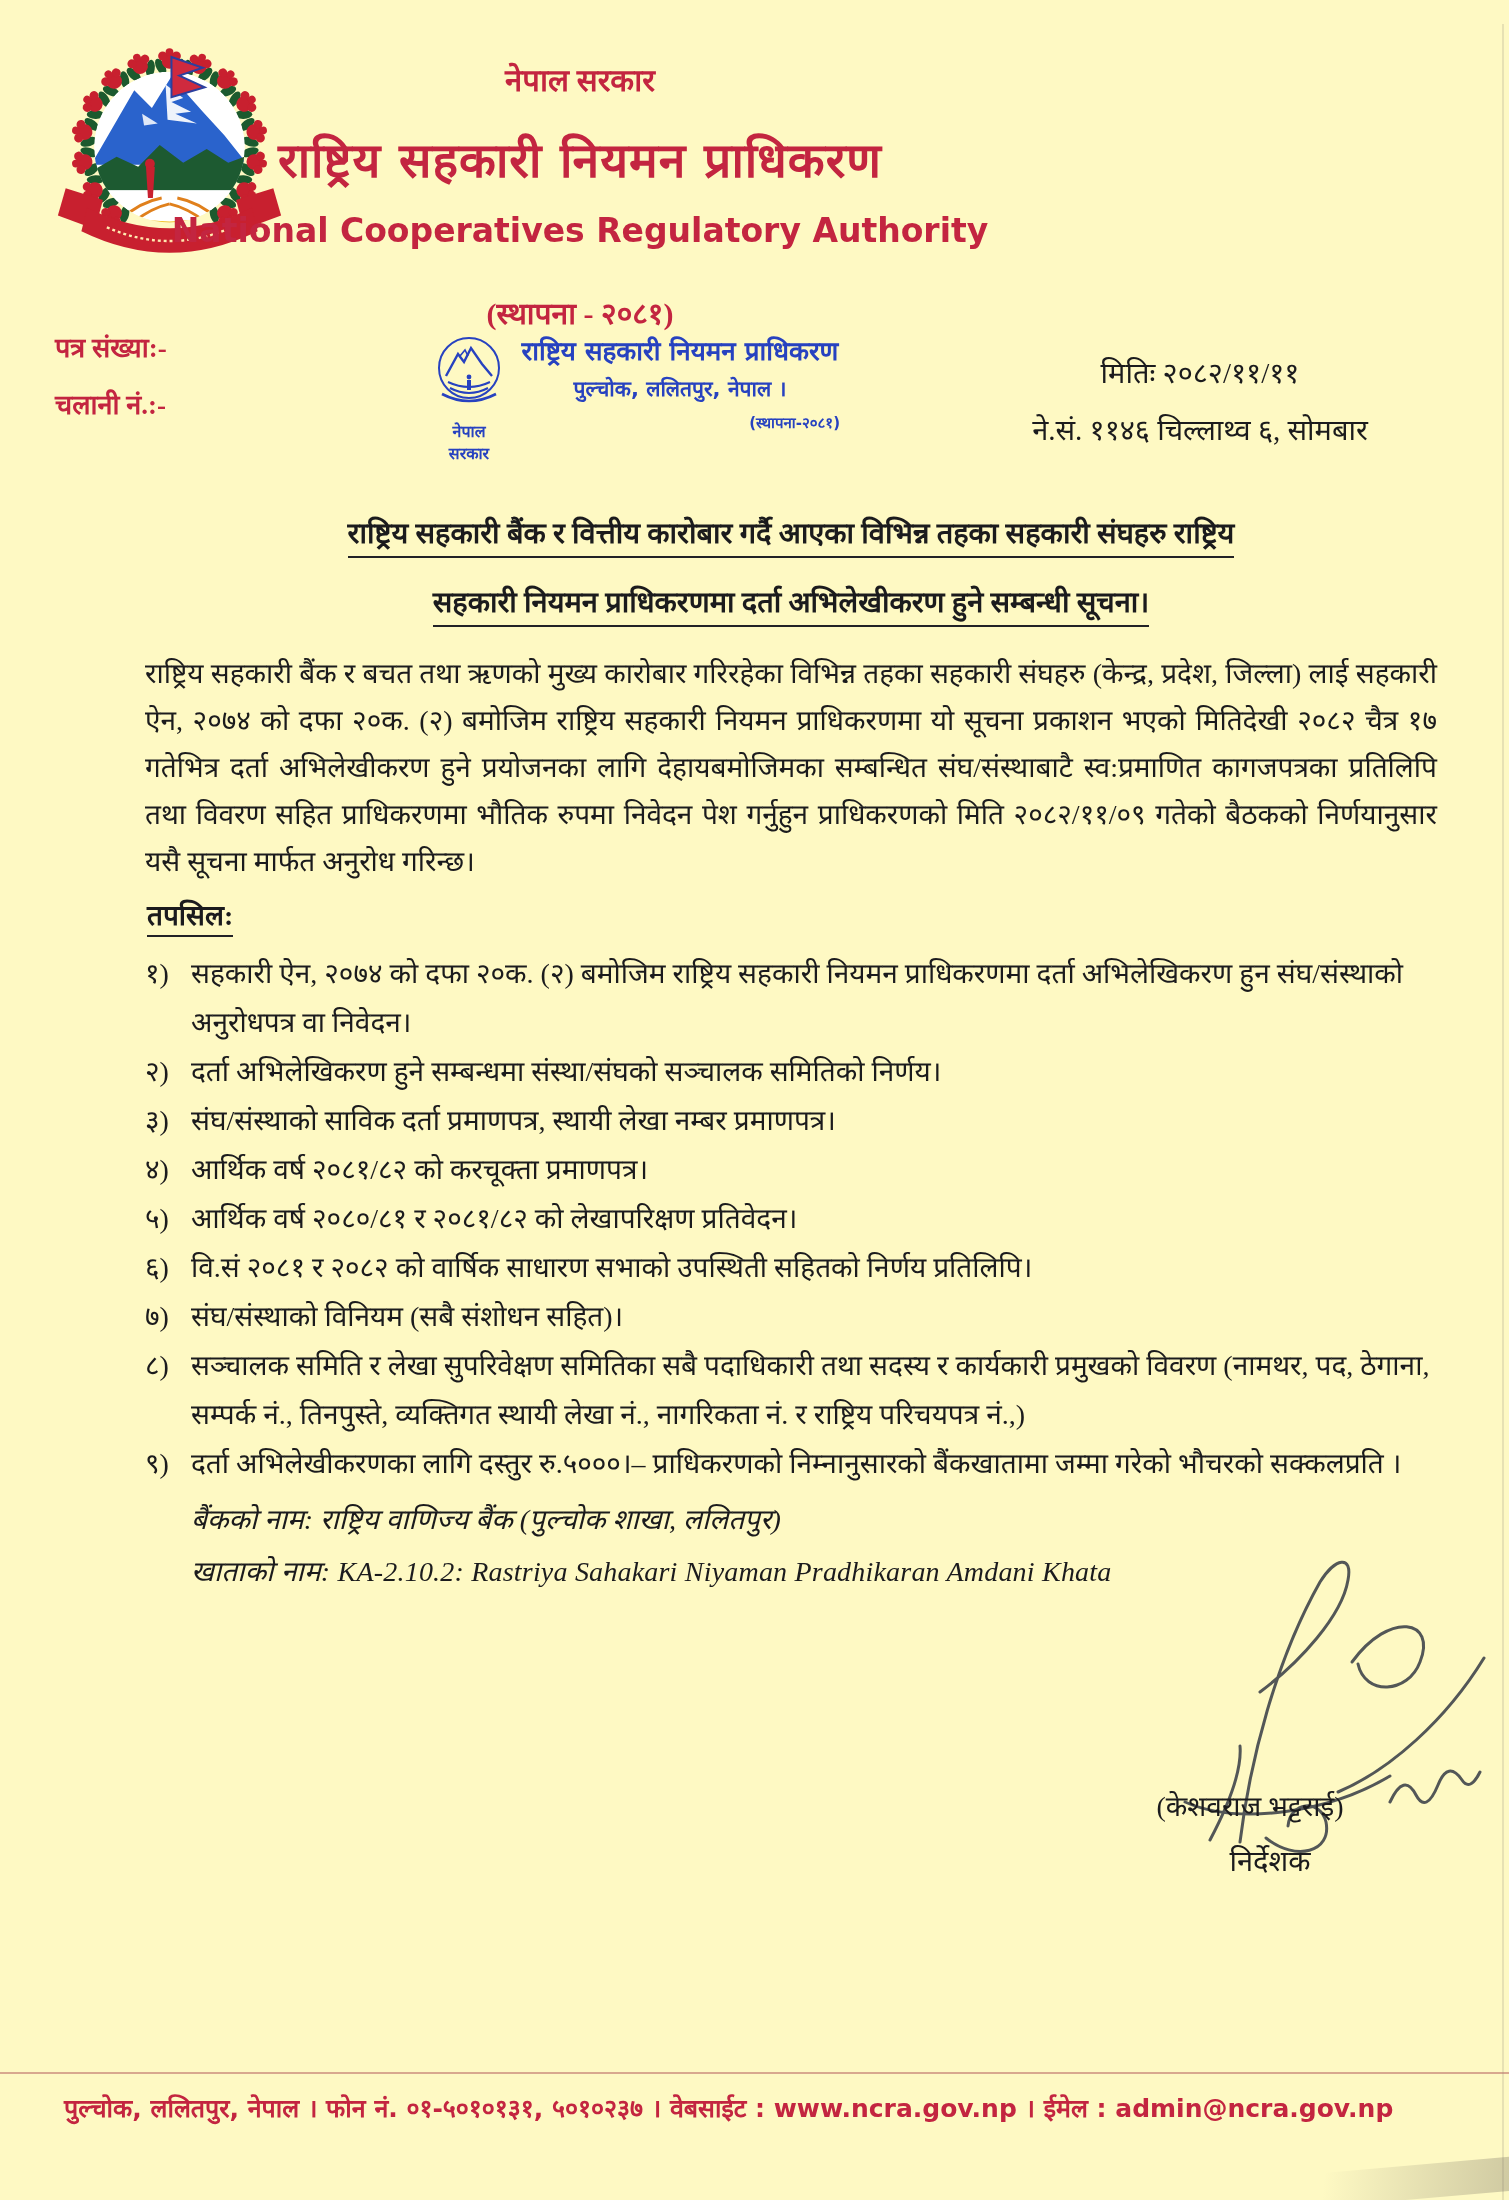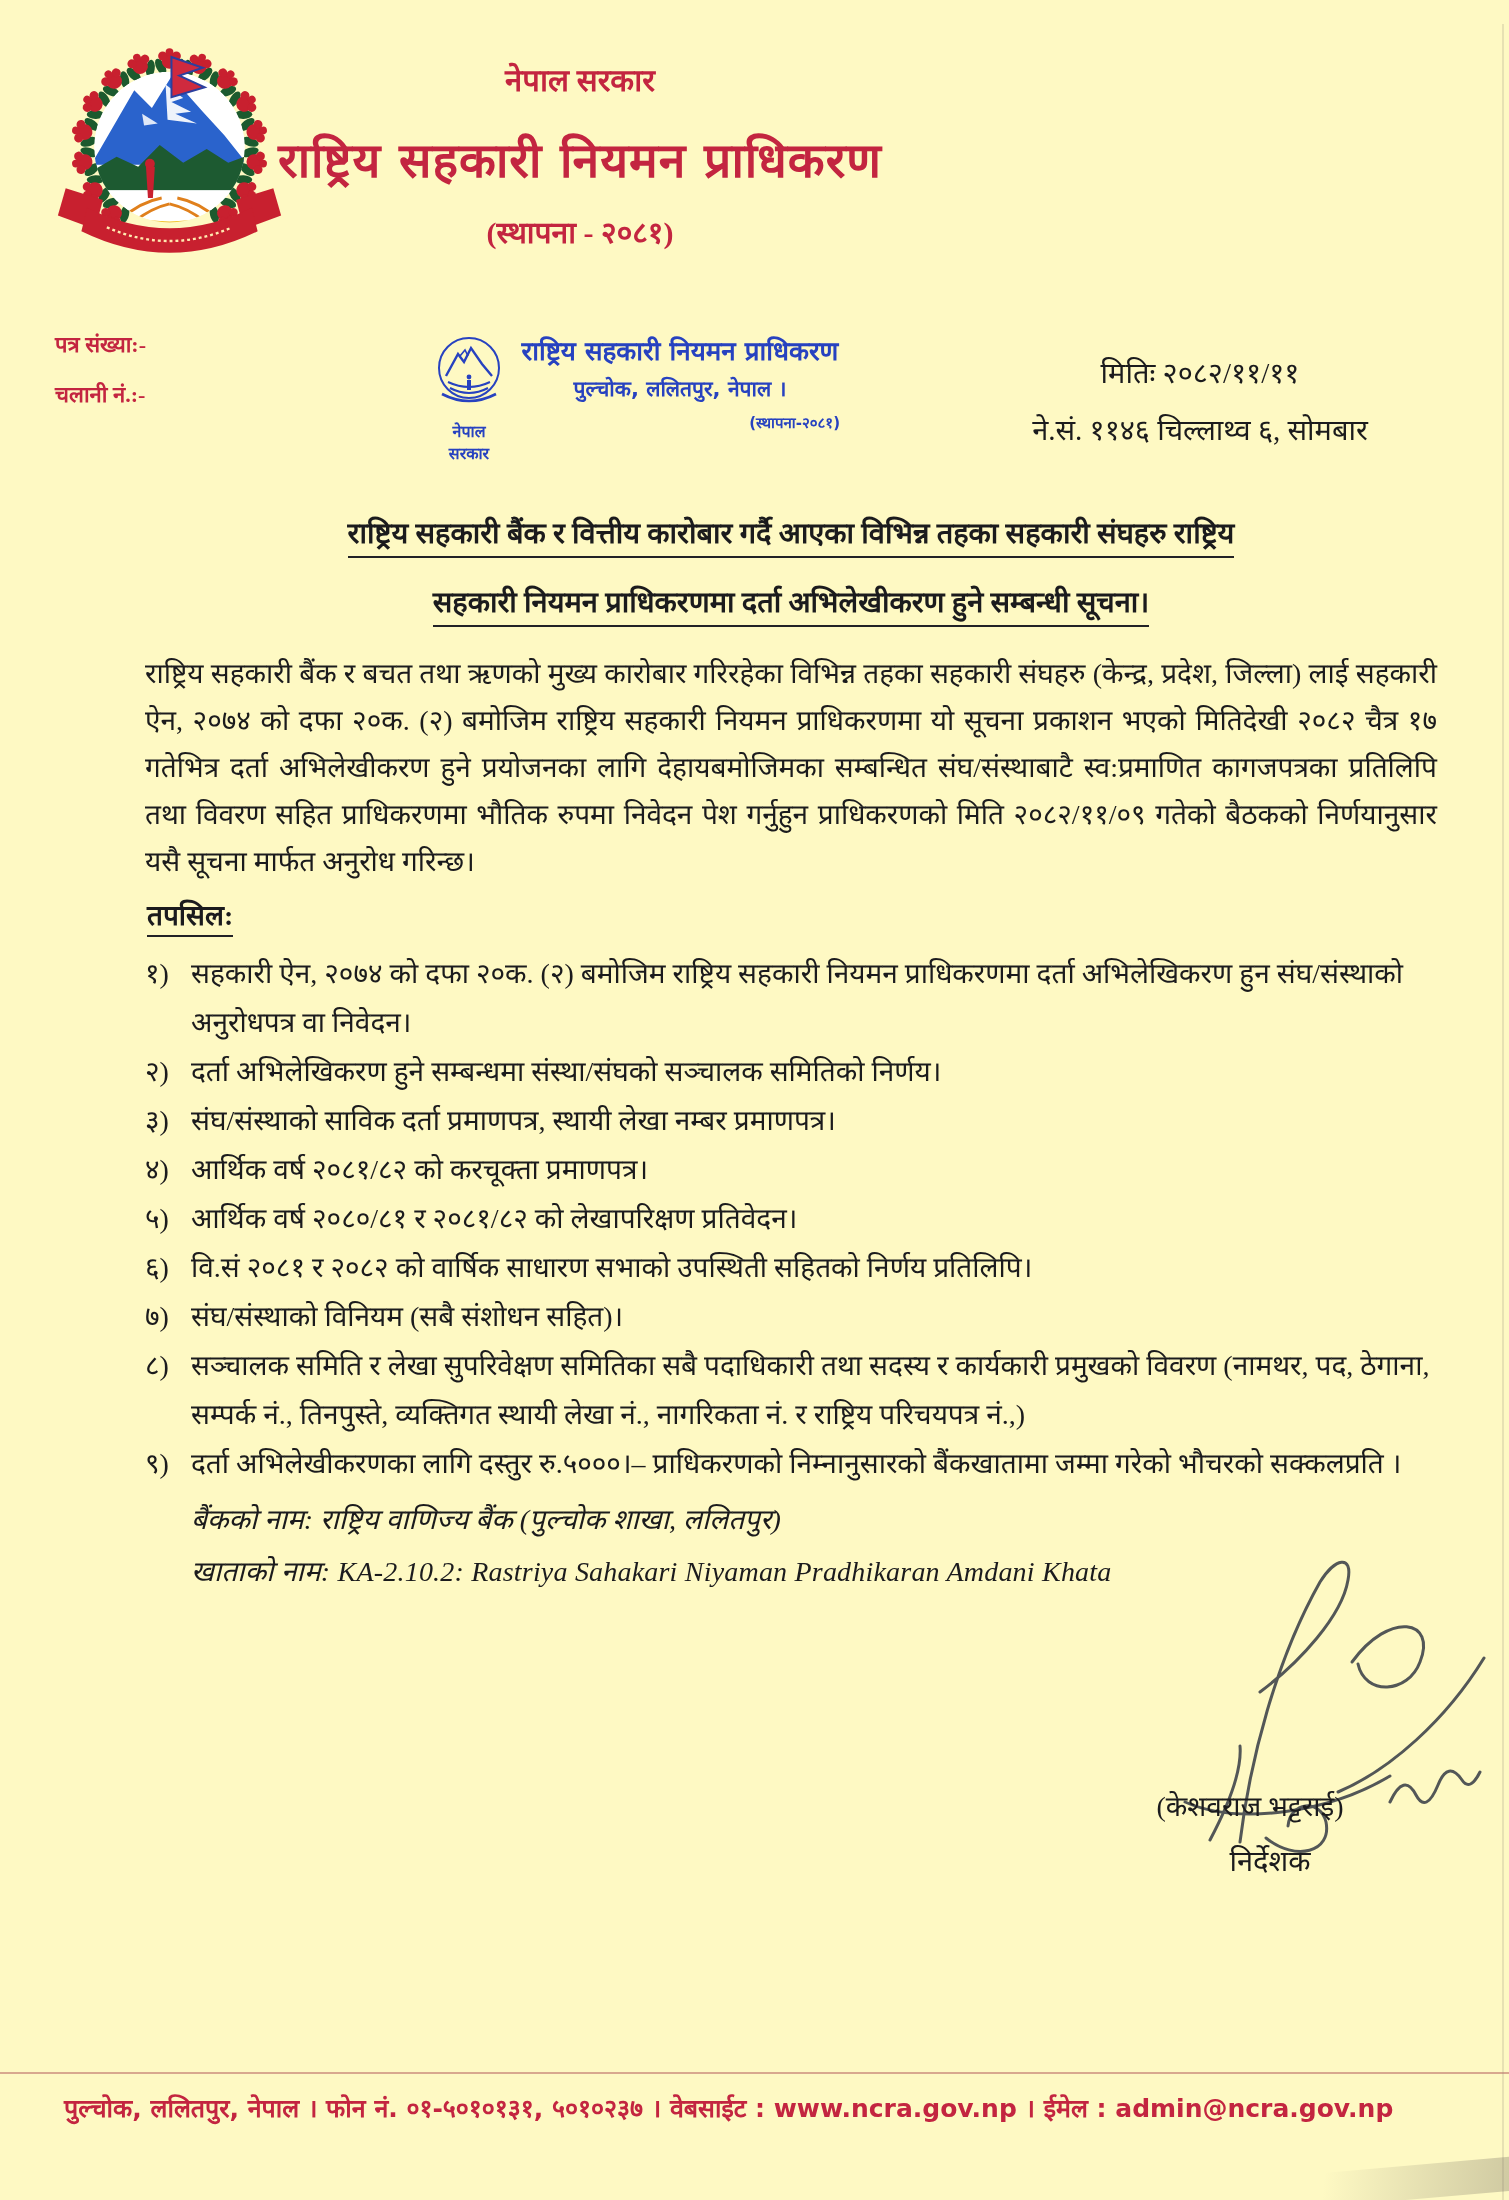--- a/index.html
+++ b/index.html
@@ -14,21 +14,21 @@
   }
   
   .head-center{
     position:absolute;left:170px;top:58px;width:820px;
     text-align:center;color:#c32540;
   }
   .gov-line{font-size:31px;font-weight:bold;margin-bottom:26px;}
   .np-title{font-size:48px;font-weight:bold;letter-spacing:1px;margin-bottom:20px;font-family:"DejaVu Sans",sans-serif;}
   .en-title{font-size:33px;font-weight:bold;margin-bottom:42px;font-family:"DejaVu Sans",sans-serif;}
   .est-line{font-size:30px;font-weight:bold;}
-  .ref-block{position:absolute;left:55px;top:328px;color:#c32540;font-weight:bold;font-size:22px;}
+  .ref-block{position:absolute;left:55px;top:328px;color:#c32540;font-weight:bold;font-size:27px;}
   .ref-block .l2{margin-top:20px;}
   .date-block{position:absolute;left:950px;top:352px;width:500px;text-align:center;font-size:29px;}
   .date-block .l2{margin-top:18px;}
   
   .stamp{position:absolute;left:430px;top:332px;display:flex;gap:12px;color:#2742c0;}
   .stamp-left{width:78px;text-align:center;}
   .stamp-caption{font-size:16px;font-weight:bold;margin-top:-2px;font-family:"DejaVu Sans",sans-serif;}
   .stamp-right{padding-top:4px;width:320px;text-align:center;font-family:"DejaVu Sans",sans-serif;}
   .stamp-right .s1{font-size:26px;font-weight:bold;line-height:30px;}
   .stamp-right .s2{font-size:21px;font-weight:bold;margin-top:8px;}
@@ -121,20 +121,21 @@
 
     <path d="M 14 146 L 52 158 L 44 188 L 6 174 Z" fill="#c8202f"></path>
     <path d="M 226 146 L 188 158 L 196 188 L 234 174 Z" fill="#c8202f"></path>
     <path d="M 36 166 Q 120 208 204 166 L 210 190 Q 120 234 30 190 Z" fill="#c8202f"></path>
     <path d="M 56 186 Q 120 214 184 186" stroke="#ffe9b0" stroke-width="2.4" stroke-dasharray="3 3" fill="none"></path>
   </svg>
 
   <div class="head-center">
     <div class="gov-line">नेपाल सरकार</div>
     <div class="np-title">राष्ट्रिय सहकारी नियमन प्राधिकरण</div>
+    <div class="en-title">National Cooperatives Regulatory Authority</div>
     <div class="est-line">(स्थापना - २०८१)</div>
   </div>
 
   <div class="ref-block">
     <div class="l1">पत्र संख्या:-</div>
     <div class="l2">चलानी नं.:-</div>
   </div>
 
   <div class="stamp">
     <div class="stamp-left">

